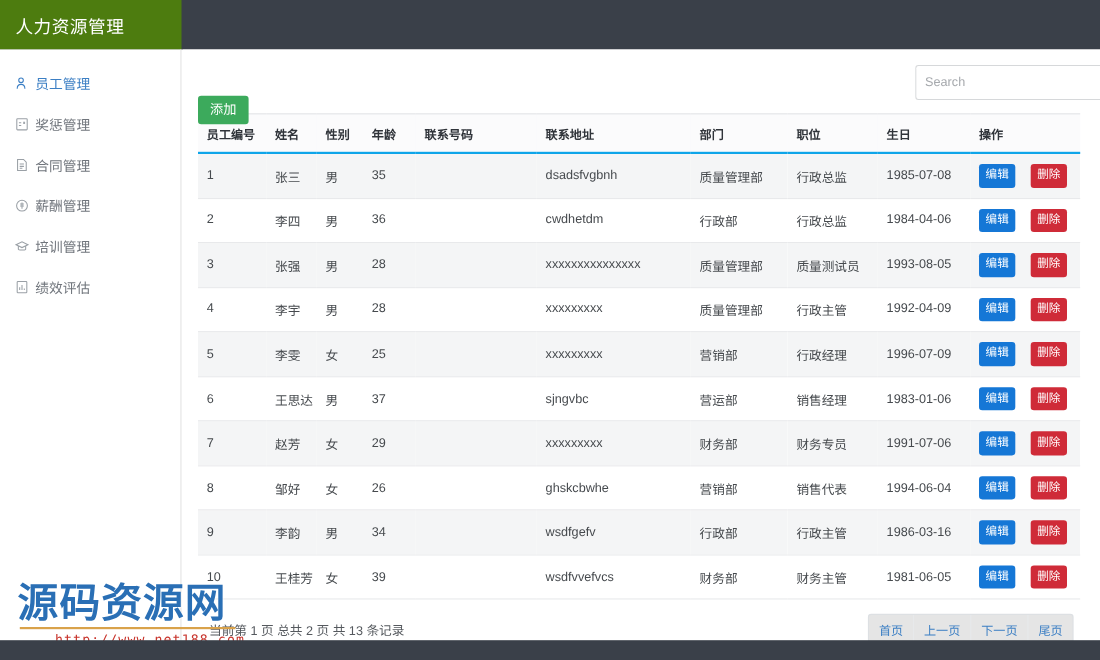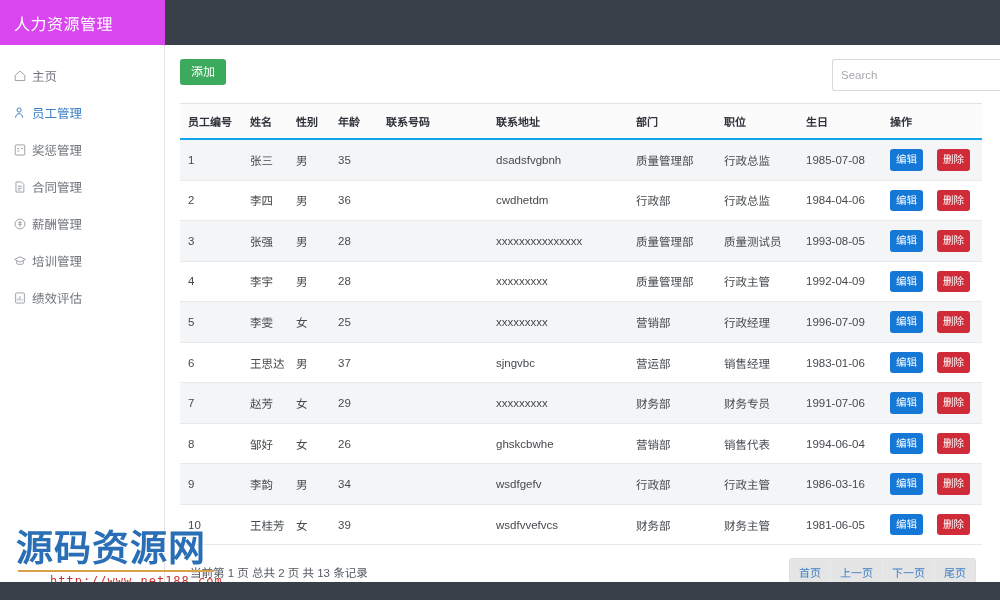--- a/index.html
+++ b/index.html
@@ -19,21 +19,21 @@
 
   
   .navbar {
     position: absolute; top: 0; left: 0;
     width: 1000px; height: 45px;
     background: #3a4049;
     display: flex; align-items: stretch;
   }
   .brand {
     width: 165px; height: 45px;
-    background: #d946ef;
+    background: #4d7c0f;
     display: flex; align-items: center;
     padding-left: 14px;
     color: #ffffff;
     font-size: 16px;
     letter-spacing: 0.5px;
     white-space: nowrap;
   }
   .nav-right {
     flex: 1;
     display: flex; align-items: center;
@@ -90,20 +90,21 @@
   .btn-add {
     background: #3caa5c;
     border: none;
     color: #fff;
     font-size: 12px;
     padding: 7px 11px;
     border-radius: 3px;
     cursor: pointer;
     font-family: inherit;
     line-height: 1;
+    margin-top: 28px;
   }
   .search-group {
     display: flex;
     height: 32px;
     width: 148px;
   }
   .search-input {
     flex: 1;
     border: 1px solid #d6d8da;
     border-right: none;
@@ -246,28 +247,20 @@
 <body>
 
 <div id="app">
 
   <div class="navbar">
     <div class="brand">人力资源管理</div>
   </div>
 
   <div class="sidebar">
 
-    <div class="side-item">
-      <span class="side-ico">
-        <svg viewBox="0 0 16 16" fill="none" stroke="#9aa0a6" stroke-width="1.1">
-          <path d="M2.5 7.2 L8 2.4 L13.5 7.2 V13.2 H2.5 Z"></path>
-        </svg>
-      </span>
-      <span>主页</span>
-    </div>
 
     <div class="side-item active">
       <span class="side-ico">
         <svg viewBox="0 0 16 16" fill="none" stroke="#3c7fc4" stroke-width="1.1">
           <circle cx="7" cy="4.6" r="2.4"></circle>
           <path d="M3 13.4 C3 10.2 5 8.8 7 8.8 C9 8.8 11 10.2 11 13.4"></path>
         </svg>
       </span>
       <span>员工管理</span>
     </div>

